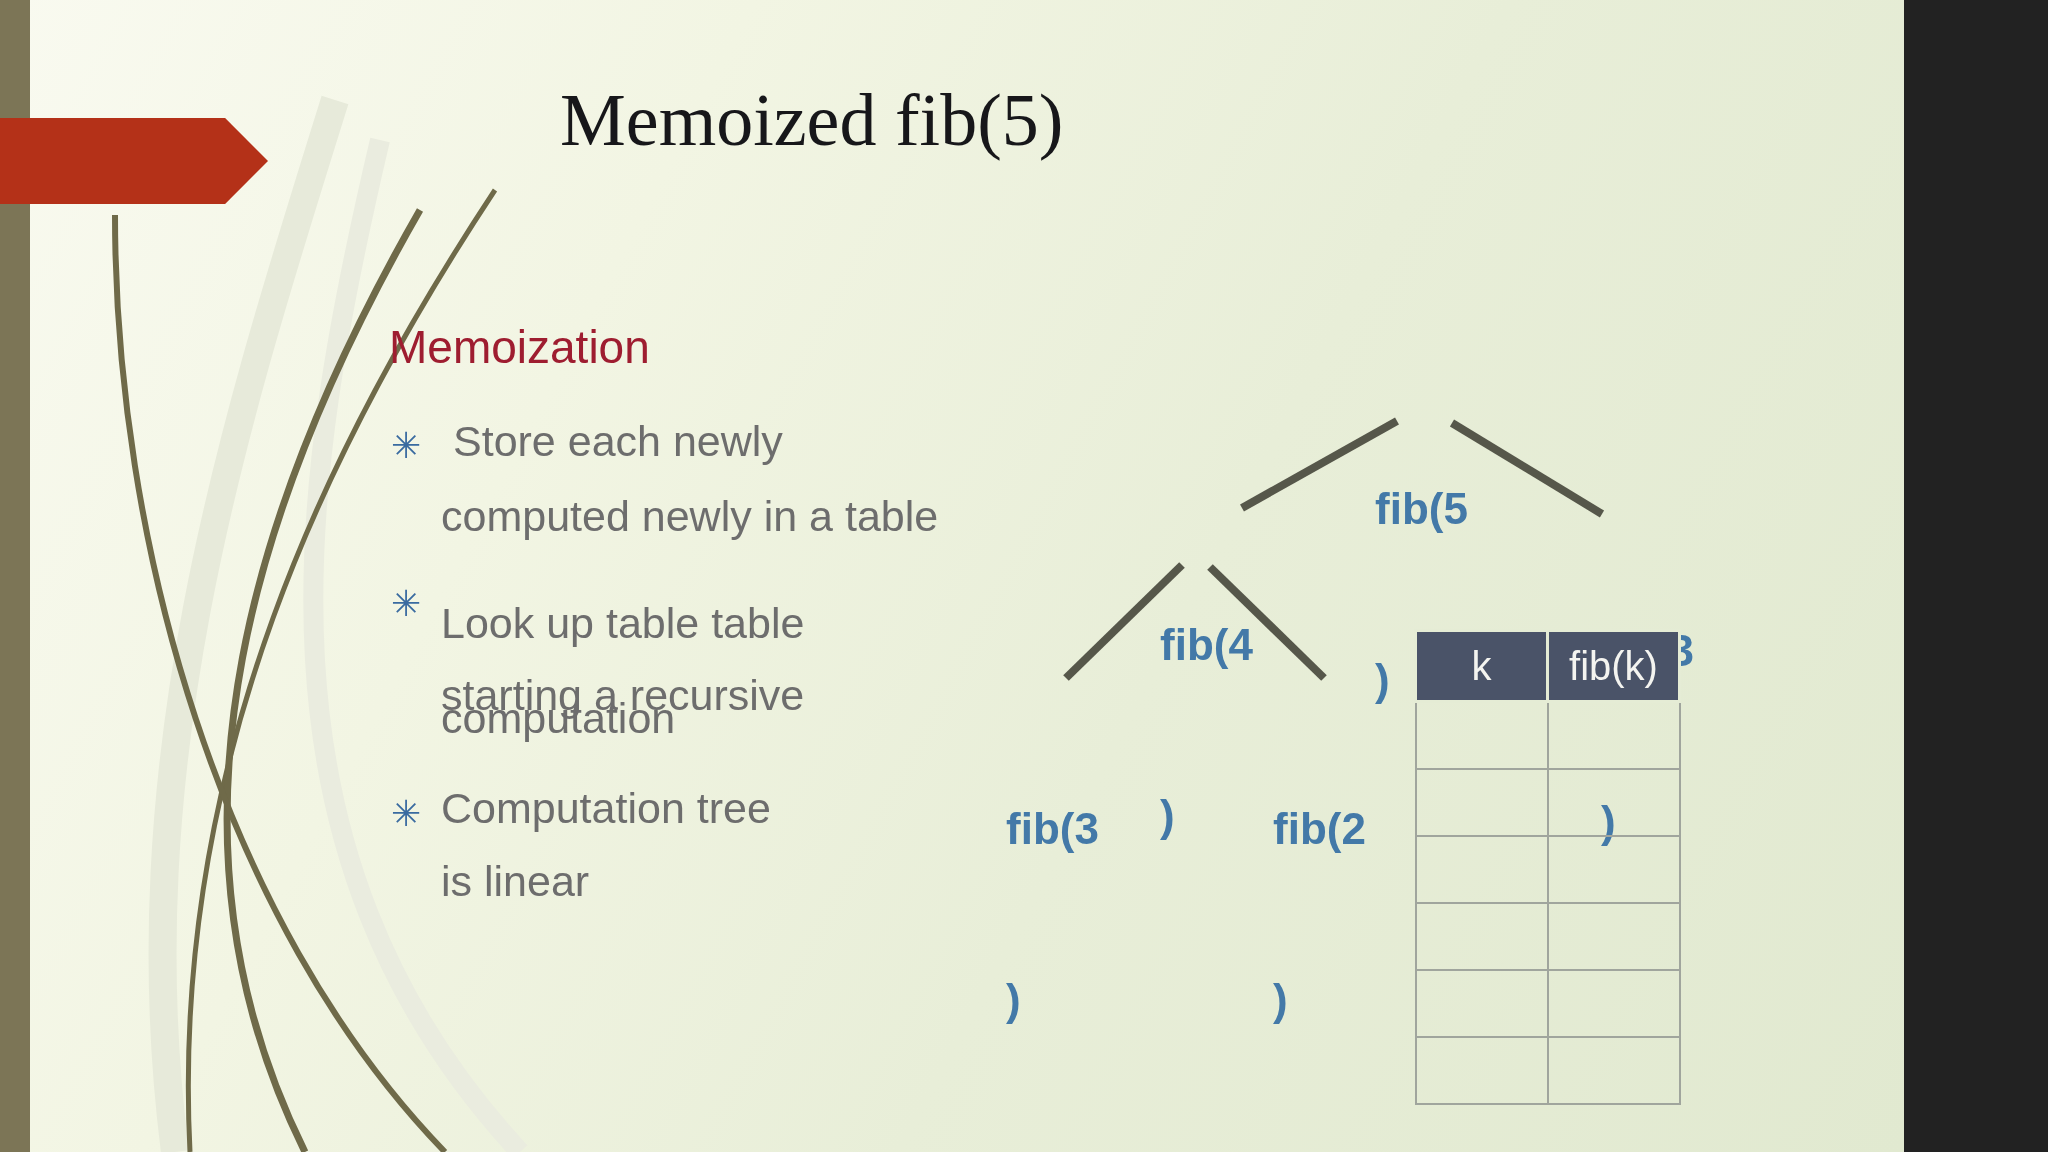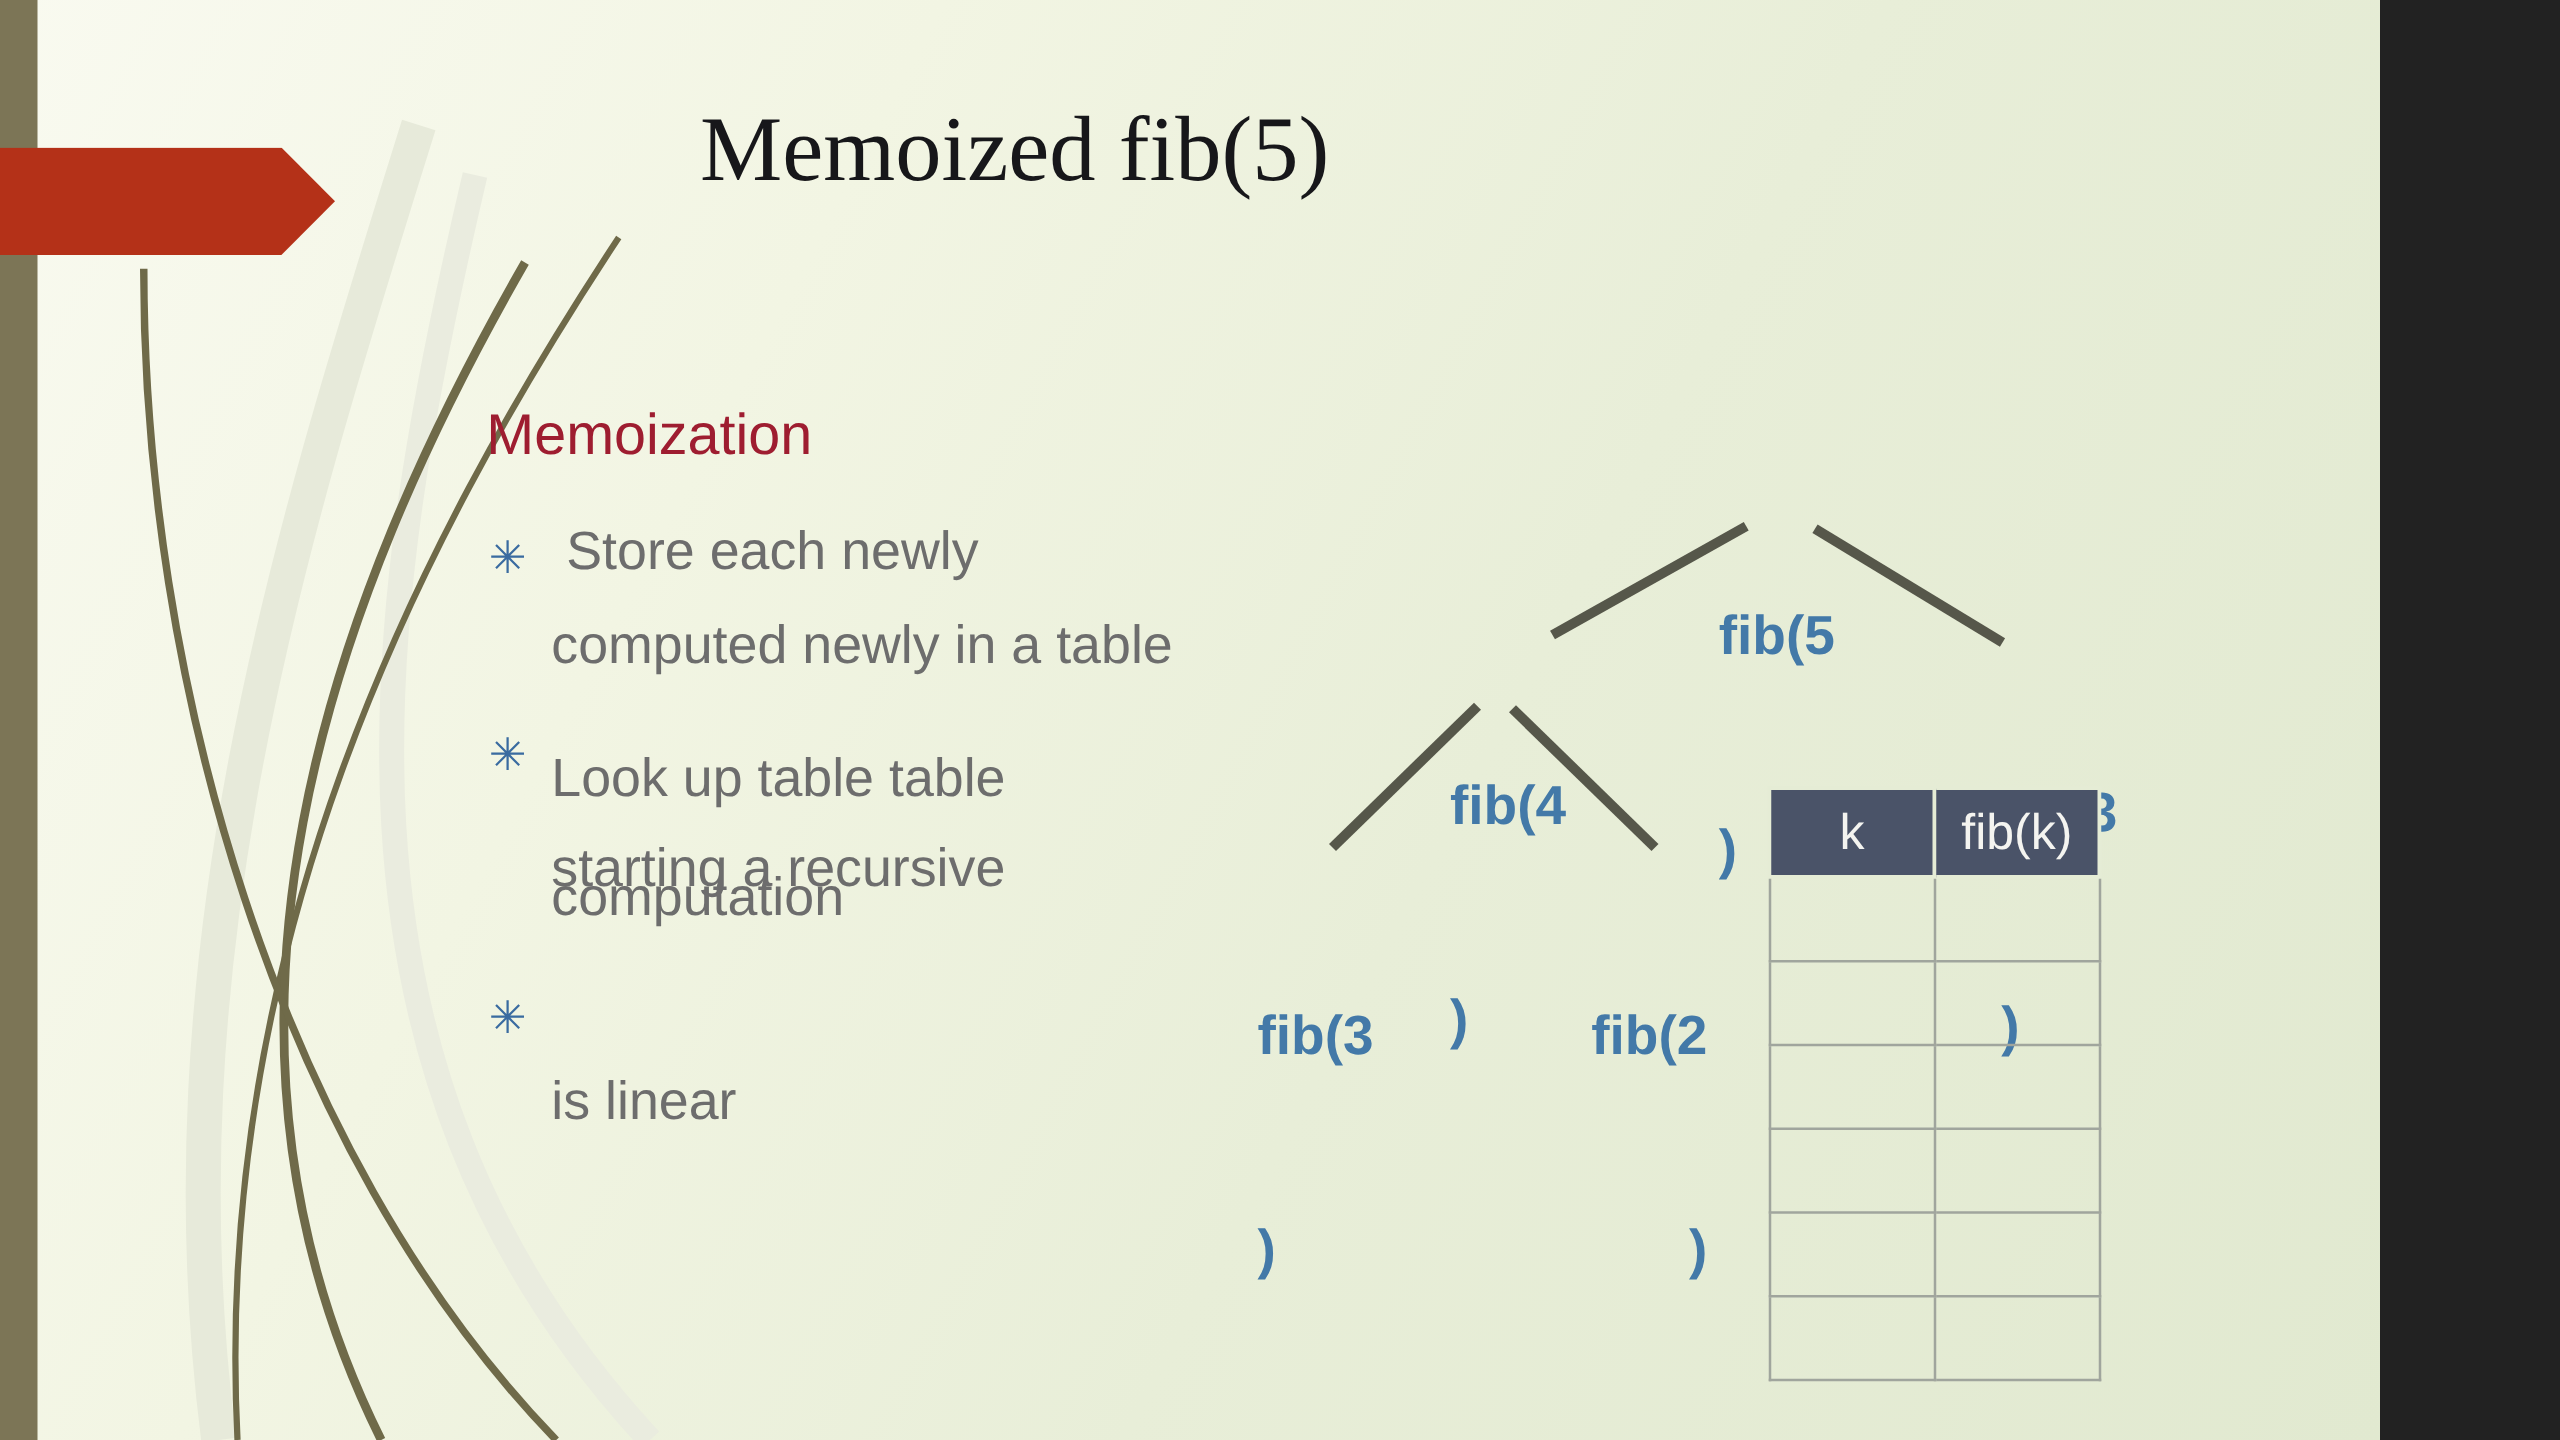--- a/index.html
+++ b/index.html
@@ -29,21 +29,21 @@
   .bodyline{position:absolute;left:441px;z-index:4;font-size:43px;color:#6d6d6d;line-height:1.1;white-space:nowrap;}
   .b1l1{top:418px;margin-left:12px;} .b1l2{top:493px;}
   .b2l1{top:600px;} .b2ov1{top:672px;} .b2ov2{top:695px;}
   .b3l1{top:785px;} .b3l2{top:858px;}
   .tree-node{position:absolute;z-index:4;font-size:44px;font-weight:bold;color:#4379a8;line-height:57px;white-space:pre;}
   .tree-node span{display:block;}
   .n-fib5{left:1375px;top:366px;}
   .n-fib4{left:1160px;top:502px;}
   .n-fib3r{left:1601px;top:508px;}
   .n-fib3l{left:1006px;top:686px;}
-  .n-fib2{left:1273px;top:686px;text-align:right;}
+  .n-fib2{left:1273px;top:686px;}
   table.memo{
     position:absolute;left:1414px;top:629px;z-index:4;
     border-collapse:collapse;table-layout:fixed;
   }
   table.memo th{
     width:127px;height:66px;background:#4a5368;color:#f4f4f0;
     font-size:40px;font-weight:400;text-align:center;vertical-align:middle;
     border:3px solid #e5ecd5;
   }
   table.memo td{
@@ -78,20 +78,21 @@
 
   <span class="bullet-star star-1">✳</span>
   <span class="bullet-star star-2">✳</span>
   <span class="bullet-star star-3">✳</span>
 
   <div class="bodyline b1l1">Store each newly</div>
   <div class="bodyline b1l2">computed newly in a table</div>
   <div class="bodyline b2l1">Look up table table</div>
   <div class="bodyline b2ov1">starting a recursive</div>
   <div class="bodyline b2ov2">computation</div>
+  <div class="bodyline b3l1">Computation tree</div>
   <div class="bodyline b3l2">is linear</div>
 
   <div class="tree-node n-fib5">
     <span>fib(5</span>
     <span>)</span>
   </div>
   <div class="tree-node n-fib4">
     <span>fib(4</span>
     <span>)</span>
   </div>

